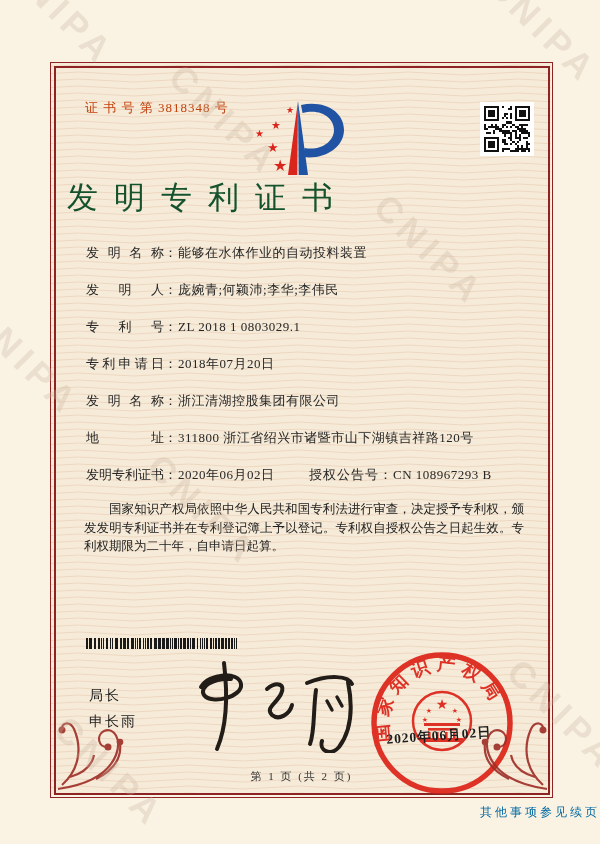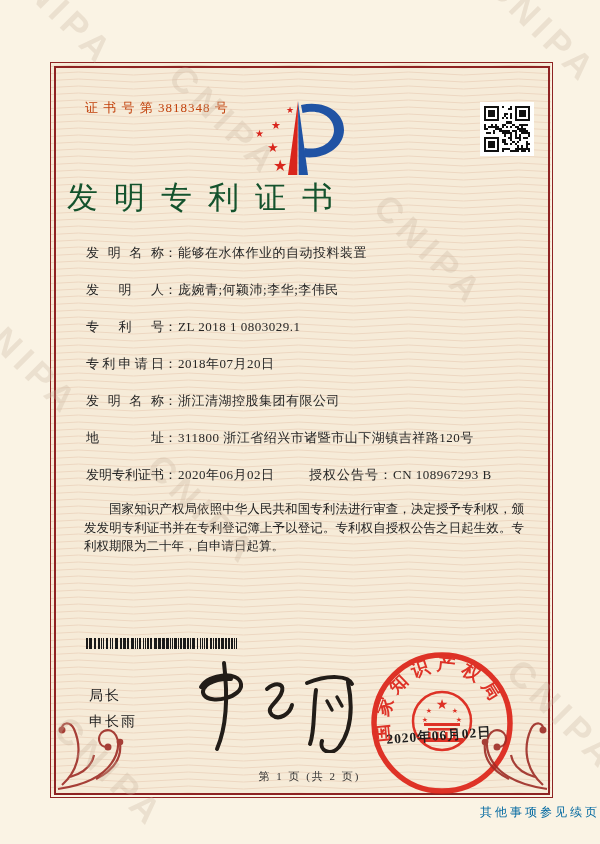--- a/index.html
+++ b/index.html
@@ -52,21 +52,21 @@
   .barcode-box { left:35px; top:572px; width:155px; height:11px; }
   .signer { left:38px; top:620px; font-size:14px; color:#222; letter-spacing:2px; line-height:26px; }
   .signature-box { left:128px; top:590px; width:195px; height:100px; }
   .seal-box { left:317px; top:586px; width:148px; height:148px; }
   .seal-box svg { position:absolute; inset:0; }
   .seal-date {
     position:absolute; left:0px; top:78px; width:142px; z-index:4;
     font-size:13.5px; font-weight:600; color:#1d1d1d; letter-spacing:1px;
     transform:rotate(-4deg); text-align:center; white-space:nowrap;
   }
-  .page-num { left:8px; top:706px; width:100%; text-align:center; font-size:11px; letter-spacing:2px; color:#333; }
+  .page-num { left:0; top:706px; width:100%; text-align:center; font-size:11px; letter-spacing:2px; color:#333; }
   .orn { width:95px; height:112px; }
   .orn-left { left:3px; top:618px; }
   .orn-right { left:405px; top:618px; transform:scaleX(-1); }
   .footer-note {
     position:absolute; left:0; top:804px; width:100%; z-index:3; text-align:right;
     font-size:12px; letter-spacing:3px; color:#0369a1;
   }
 </style>
 </head>
 <body>

